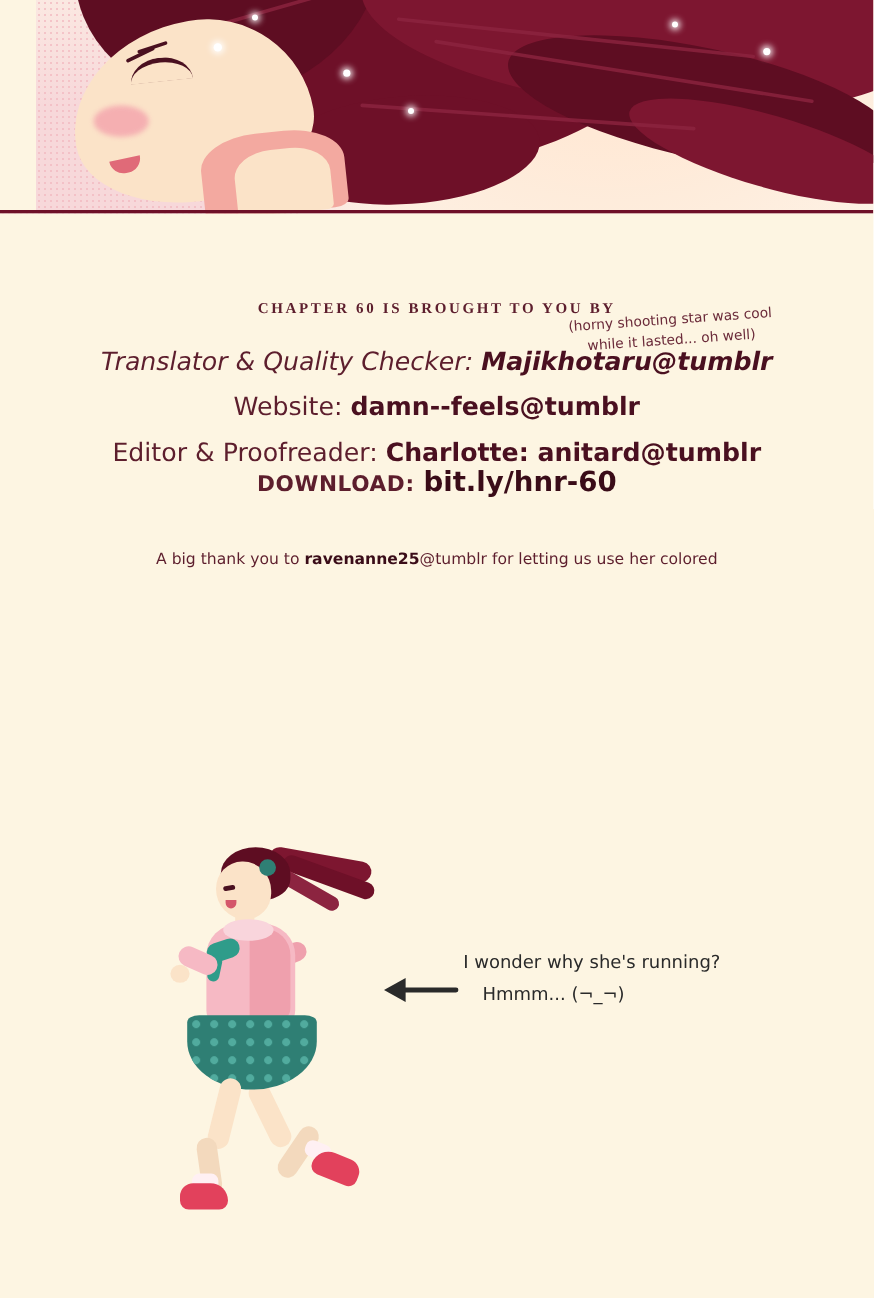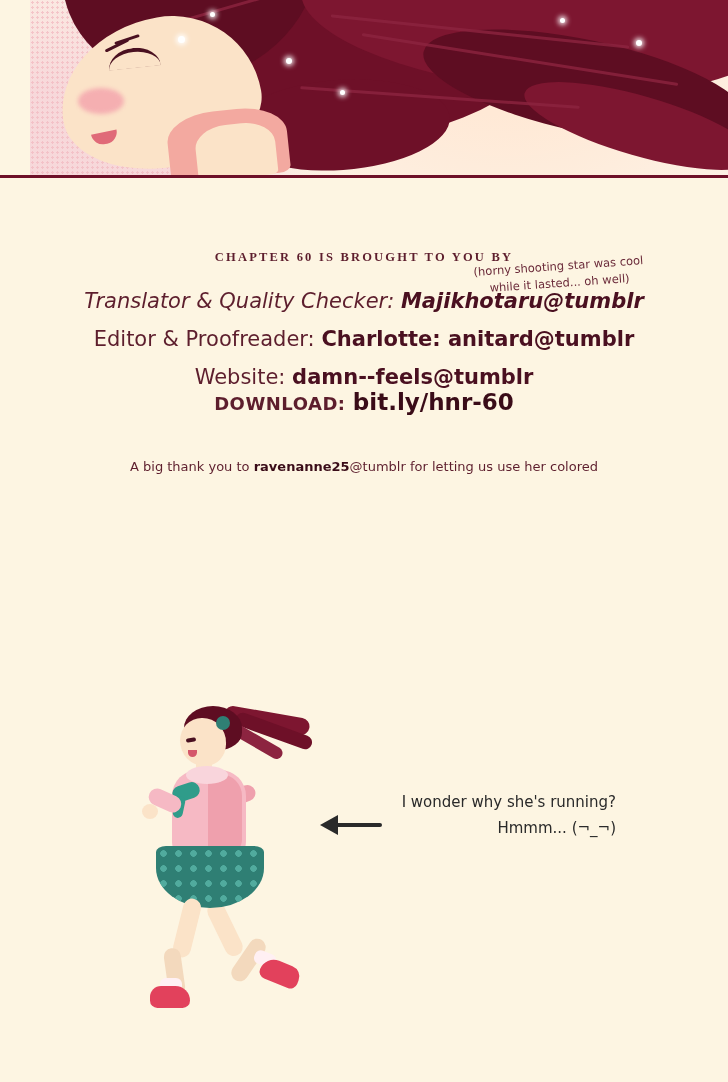--- a/index.html
+++ b/index.html
@@ -278,21 +278,20 @@
   }
   .caption {
     position: absolute;
     left: 386px;
     top: 790px;
     width: 230px;
     font-size: 15px;
     line-height: 1.7;
     color: #2a2a2a;
     font-family: "DejaVu Sans", sans-serif;
-    text-align: right;
   }
   .caption .l2 { padding-left: 16px; }
 </style>
 </head>
 <body>
 
 <div class="page">
 
   <div class="art-band">
     <div class="band-bg"></div>
@@ -334,27 +333,27 @@
 
     <div class="kicker">CHAPTER 60 IS BROUGHT TO YOU BY</div>
 
 
     <div class="cred-line first">
       <span class="lbl">Translator &amp; Quality Checker:</span>
       <span class="val">Majikhotaru@tumblr</span>
     </div>
 
     <div class="cred-line">
+      <span class="lbl">Website:</span>
+      <span class="val">damn--feels@tumblr</span>
+    </div>
+
+    <div class="cred-line">
       <span class="lbl">Editor &amp; Proofreader:</span>
       <span class="val">Charlotte: anitard@tumblr</span>
-    </div>
-
-    <div class="cred-line">
-      <span class="lbl">Website:</span>
-      <span class="val">damn--feels@tumblr</span>
     </div>
 
     <div class="download">
       <span class="dl-label">DOWNLOAD:</span>
       <span class="dl-link">bit.ly/hnr-60</span>
     </div>
 
     <div class="thanks">
       <span>A big thank you to </span><b>ravenanne25</b><span>@tumblr for letting us use her colored</span><br>
       <br>

